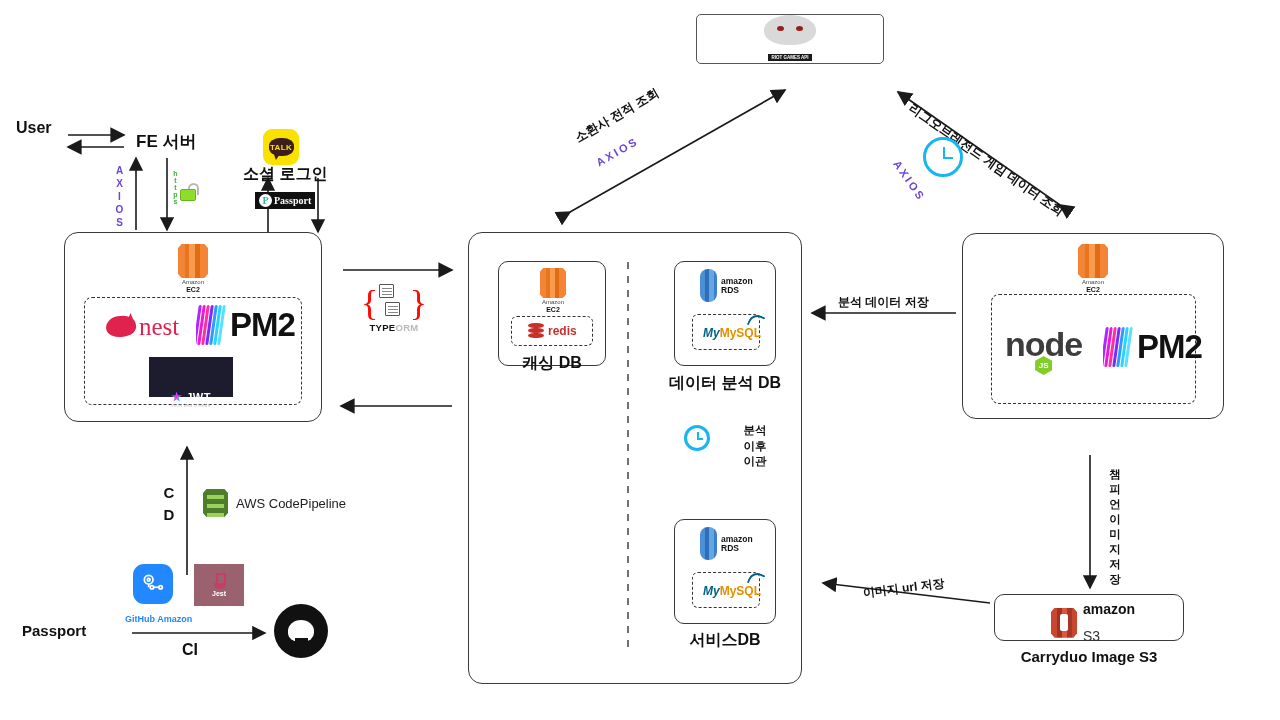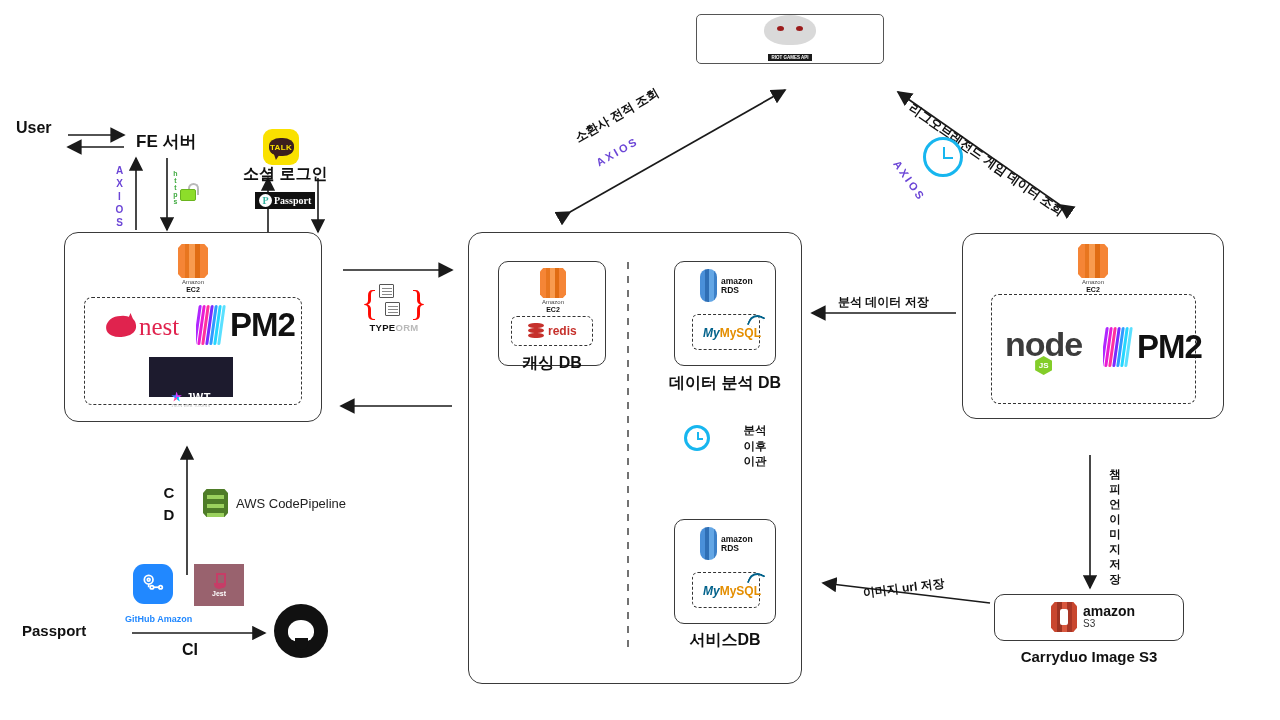--- a/index.html
+++ b/index.html
@@ -59,21 +59,21 @@
 
   
   .s3 { position:absolute; display:flex; align-items:center; gap:6px; }
   .s3 .glyph { width:26px; height:30px;
     background:linear-gradient(90deg,#c9472f 0 25%, #9e3322 25% 42%, #d9583f 42% 62%, #a83626 62% 80%, #c9472f 80% 100%);
     clip-path:polygon(14% 0,86% 0,100% 14%,100% 86%,86% 100%,14% 100%,0 86%,0 14%);
     position:relative;}
   .s3 .glyph:after{content:"";position:absolute;left:35%;top:22%;width:30%;height:56%;background:#fff;border-radius:2px;}
   .s3 .tx { line-height:1.05; }
   .s3 .tx .a { font-size:14px; font-weight:bold; color:#111; display:block;}
-  .s3 .tx .b { font-size:10px; color:#333; display:block;}
+  .s3 .tx .b { font-size:14px; color:#333; display:block;margin-top:12px;}
 
   
   .nestlogo { position:absolute; display:flex; align-items:flex-end; gap:1px; }
   .nestlogo .cat { width:34px; height:30px; position:relative; }
   .nestlogo .cat:before{
     content:""; position:absolute; left:2px; top:5px; width:30px; height:21px;
     background:#e0234e; border-radius:50% 55% 48% 60% / 60% 55% 50% 55%;
     transform:rotate(-8deg);
   }
   .nestlogo .cat:after{

